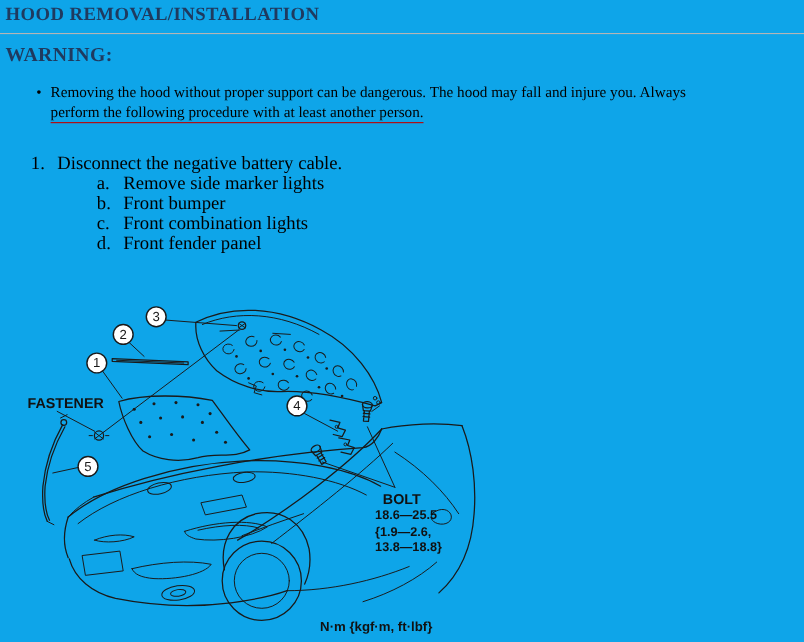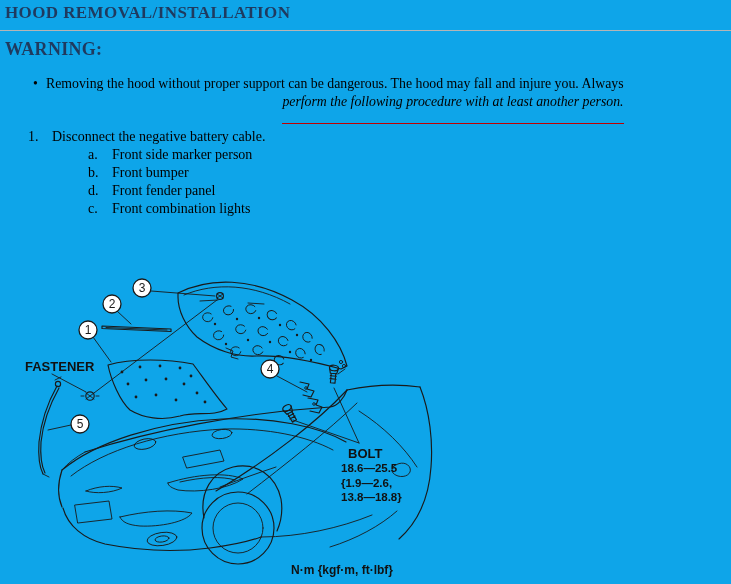--- a/index.html
+++ b/index.html
@@ -5,23 +5,23 @@
   html,body{margin:0;padding:0;background:#fff;}
   .page{position:relative;width:731px;height:584px;background:#0ea5e9;overflow:hidden;
         font-family:"Liberation Serif", serif;color:#000;}
   .title{position:absolute;left:5px;top:3px;font-size:17px;font-weight:bold;
          color:#1f3a5f;letter-spacing:.4px;white-space:nowrap;}
   .rule{position:absolute;left:0;top:30px;width:731px;height:0;border-top:1px solid #b5b5b5;}
   .warnlab{position:absolute;left:5px;top:39px;font-size:18px;font-weight:bold;
            color:#1f3a5f;letter-spacing:.3px;}
   .bullet{position:absolute;left:33px;top:75px;font-size:13.8px;line-height:18px;}
   .bullet .mark{position:absolute;left:0;top:0;}
-  .bullet .bl{margin-left:13px;white-space:nowrap;text-align:right;}
-  .bullet .ul{display:inline-block;border-bottom:1.5px solid #c00000;padding-bottom:12px;font-style:italic;}
-  .steps{position:absolute;left:28px;top:128px;font-size:14px;line-height:18px;}
+  .bullet .bl{margin-left:13px;white-space:nowrap;}
+  .bullet .ul{display:inline-block;border-bottom:1.5px solid #c00000;padding-bottom:0px;}
+  .steps{position:absolute;left:28px;top:140px;font-size:17px;line-height:18px;}
   .row{white-space:nowrap;}
   .num{display:inline-block;width:24px;}
   .sub{padding-left:60px;}
   .sub .num{width:24px;}
   .caret{display:inline-block;width:1px;height:14px;background:#000;margin-left:2px;
          vertical-align:-2px;}
   .diagram{position:absolute;left:0;top:260px;}
   .ln{fill:none;stroke:#1a1a1a;stroke-width:1.15;stroke-linecap:round;stroke-linejoin:round;}
   .thin{stroke-width:0.9;}
   .dot{fill:#1a1a1a;stroke:none;}
@@ -44,30 +44,30 @@
     <span class="mark">•</span>
     <div class="bl">Removing the hood without proper support can be dangerous. The hood may fall and injure you. Always</div>
     <div class="bl"><span class="ul">perform the following procedure with at least another person.</span></div>
   </div>
 
   <div class="steps">
     <div class="row">
       <span class="num">1.</span><span>Disconnect the negative battery cable.</span>
     </div>
     <div class="row sub">
-      <span class="num">a.</span><span>Front side marker person</span>
+      <span class="num">a.</span><span>Remove side marker lights</span>
     </div>
     <div class="row sub">
       <span class="num">b.</span><span>Front bumper</span>
     </div>
     <div class="row sub">
+      <span class="num">c.</span><span>Front combination lights</span>
+    </div>
+    <div class="row sub">
       <span class="num">d.</span><span>Front fender panel</span>
-    </div>
-    <div class="row sub">
-      <span class="num">c.</span><span>Front combination lights</span>
     </div>
   </div>
 
   <svg class="diagram" width="731" height="324" viewBox="0 0 731 324" xmlns="http://www.w3.org/2000/svg">
     <defs>
       <path id="chole" d="M3.2,-4.1 A5.1,4.5 0 1 0 4.8,-0.3" fill="none"></path>
       <g id="boltsym">
         <ellipse cx="0" cy="0" rx="4.5" ry="2.8"></ellipse>
         <path d="M-4.5,0 L-3.2,5.5 L3.2,5.5 L4.5,0"></path>
         <path d="M-2.3,5.5 L-2.3,15 M2.3,5.5 L2.3,15 M-2.3,15 L2.3,15 M-3,8 h6 M-3,11 h6"></path>

